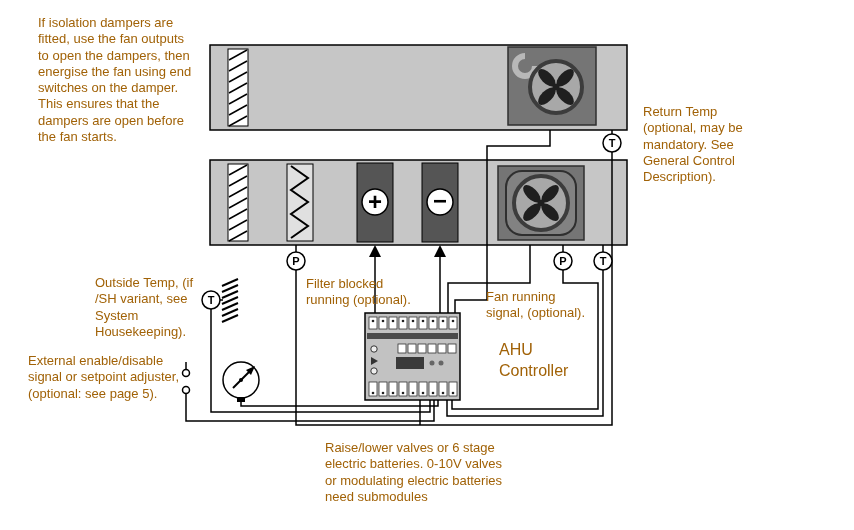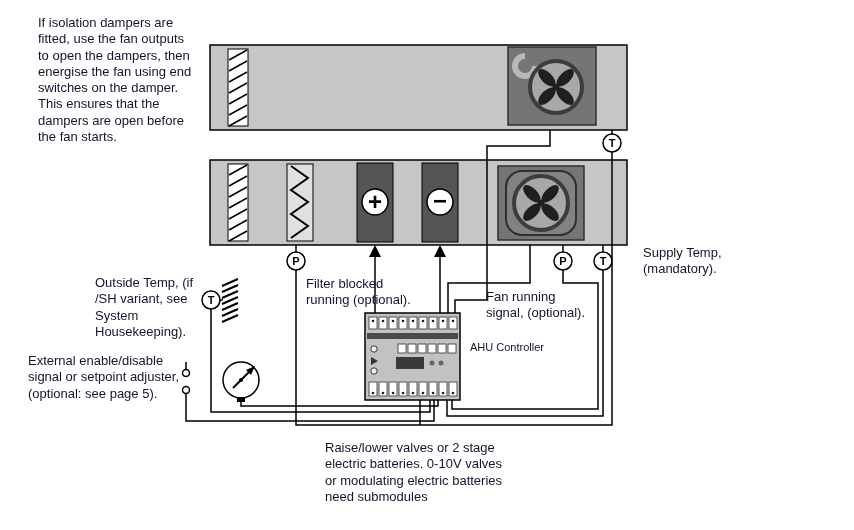--- a/index.html
+++ b/index.html
@@ -1,21 +1,21 @@
 <!DOCTYPE html>
 <html><head>
 <meta charset="utf-8">
 <style>
   * { margin:0; padding:0; box-sizing:border-box; }
   html,body { background:#fff; }
   body { font-family:"Liberation Sans", sans-serif; color:#000; }
   .canvas { position:relative; width:854px; height:530px; background:#fff; overflow:hidden; }
   .layer { position:absolute; left:0; top:0; }
-  .note { position:absolute; font-size:13px; line-height:1.25; color:#0f172a; background:transparent; }
-  .ahu-label { font-size:11px; line-height:1.3; }
+  .note { position:absolute; font-size:13px; line-height:1.25; color:#a16207; background:transparent; }
+  .ahu-label { font-size:16px; line-height:1.3;margin-left:29px; }
   svg text { font-family:"Liberation Sans", sans-serif; }
 </style>
 </head>
 <body>
 
 <div class="canvas">
 
   <svg class="layer" width="854" height="530" viewBox="0 0 854 530">
 
     <g>
@@ -225,28 +225,28 @@
           <circle cx="433" cy="393" r="1.3"></circle>
             <circle cx="443" cy="393" r="1.3"></circle>
             <circle cx="453" cy="393" r="1.3"></circle>
         </g>
       </g>
     </g>
   </svg>
 
   <div class="note" style="left:38px; top:15px; width:160px;">If isolation dampers are fitted, use the fan outputs to open the dampers, then energise the fan using end switches on the damper. This ensures that the dampers are open before the fan starts.</div>
 
-
-  <div class="note" style="left:643px; top:245px; width:122px;">Supply Temp, (mandatory).</div>
+  <div class="note" style="left:643px; top:104px; width:122px;">Return Temp (optional, may be mandatory. See General Control Description).</div>
+
 
   <div class="note" style="left:95px; top:275px; width:108px;">Outside Temp, (if /SH variant, see System Housekeeping).</div>
 
   <div class="note" style="left:28px; top:353px; width:158px;">External enable/disable signal or setpoint adjuster, (optional: see page 5).</div>
 
   <div class="note" style="left:306px; top:276px; width:106px;">Filter blocked running (optional).</div>
 
   <div class="note" style="left:486px; top:289px; width:102px;">Fan running signal, (optional).</div>
 
   <div class="note ahu-label" style="left:470px; top:340px; width:86px;">AHU Controller</div>
 
-  <div class="note" style="left:325px; top:440px; width:190px;">Raise/lower valves or 2 stage electric batteries. 0-10V valves or modulating electric batteries need submodules</div>
+  <div class="note" style="left:325px; top:440px; width:190px;">Raise/lower valves or 6 stage electric batteries. 0-10V valves or modulating electric batteries need submodules</div>
 
 </div>
 
 </body></html>

